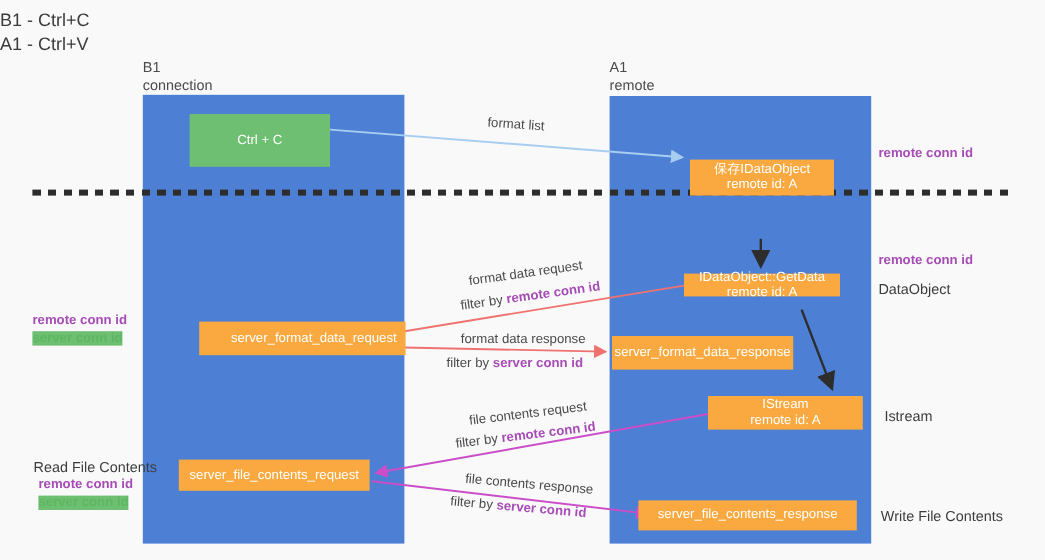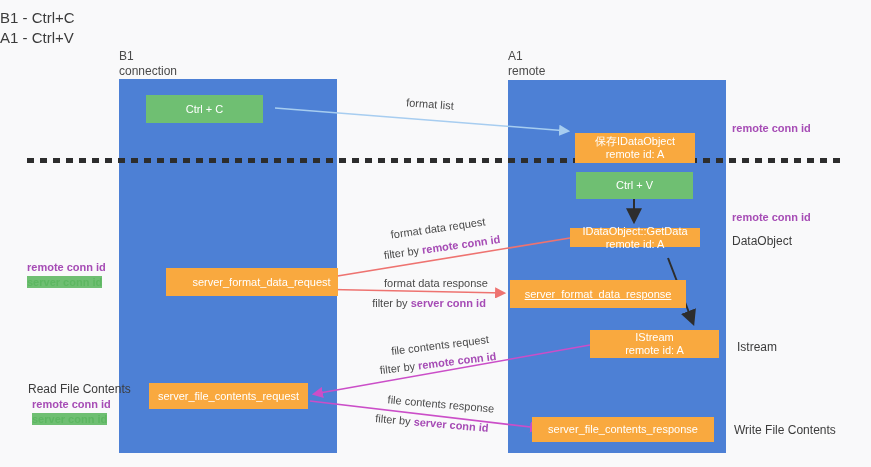--- a/index.html
+++ b/index.html
@@ -26,26 +26,26 @@
   .s-black{stroke:var(--arrow-black,#2d2d2d);stroke-width:2;}
   .f-blue{fill:var(--arrow-blue,#a7cdf0);}
   .f-red{fill:var(--arrow-red,#ee7370);}
   .f-magenta{fill:var(--arrow-magenta,#cb4ec8);}
   .f-black{fill:var(--arrow-black,#2d2d2d);}
   .node{position:absolute;display:flex;flex-direction:column;justify-content:center;
     align-items:center;color:#fff;font-size:11px;line-height:13px;text-align:center;
     white-space:nowrap;}
   .green{background:var(--box-green,#6fbf72);}
   .orange{background:var(--box-orange,#f9a93f);}
-  #ctrl-c{left:146px;top:95px;width:117px;height:28px;}
+  #ctrl-c{left:158px;top:95px;width:117px;height:44px;}
   #save-obj{left:575px;top:133px;width:120px;height:30px;}
   #ctrl-v{left:576px;top:172px;width:117px;height:27px;}
   #getdata{left:570px;top:228px;width:130px;height:19px;}
   #fmt-req{left:166px;top:268px;width:153px;height:28px;padding-left:19px;}
-  #fmt-res{left:510px;top:280px;width:176px;height:28px;text-decoration:underline;}
+  #fmt-res{left:510px;top:280px;width:151px;height:28px;}
   #istream-box{left:590px;top:330px;width:129px;height:28px;}
   #file-req{left:149px;top:383px;width:159px;height:26px;}
   #file-res{left:532px;top:417px;width:182px;height:25px;}
   .sidenote{position:absolute;font-size:12px;color:#3c3c3c;white-space:nowrap;}
   .idnote{position:absolute;font-size:11px;font-weight:bold;white-space:nowrap;}
   .idnote.purple{color:var(--purple,#a64cb5);}
   .idnote.green{color:var(--green-text,#5db761);}
   #rci-top{left:732px;top:122px;}
   #rci-mid{left:732px;top:211px;}
   #note-dataobject{left:732px;top:234px;text-align:right;}
@@ -116,23 +116,20 @@
 
   <div class="divider"></div>
 
   <div class="node green" id="ctrl-c">
     <div>Ctrl + C</div>
   </div>
   <div class="node orange" id="save-obj">
     <div>保存IDataObject</div>
     <div>remote id: A</div>
   </div>
-  <div class="node green" id="ctrl-v">
-    <div>Ctrl + V</div>
-  </div>
   <div class="node orange" id="getdata">
     <div>IDataObject::GetData</div>
     <div>remote id: A</div>
   </div>
   <div class="node orange" id="fmt-req">
     <div>server_format_data_request</div>
   </div>
   <div class="node orange" id="fmt-res">
     <div>server_format_data_response</div>
   </div>

